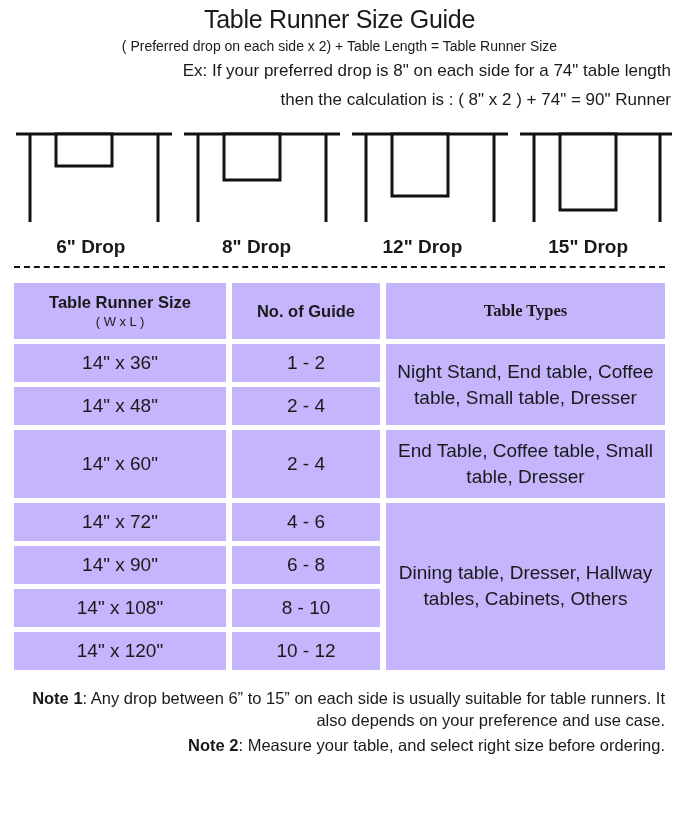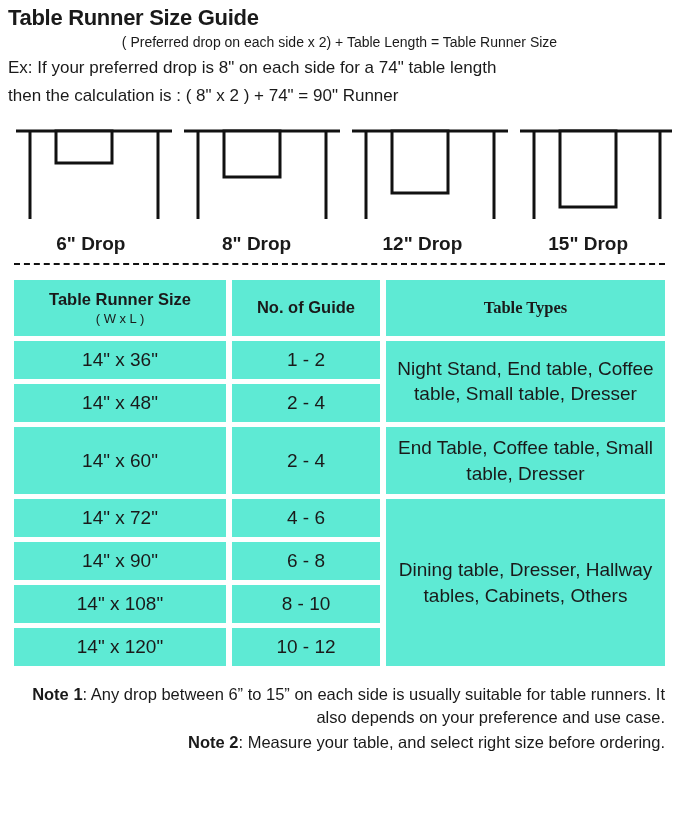--- a/index.html
+++ b/index.html
@@ -15,35 +15,35 @@
     overflow: hidden;
   }
   .page {
     width: 679px;
     height: 826px;
     position: relative;
     box-sizing: border-box;
     padding: 0 8px;
   }
   .title {
-    text-align: left;
-    font-size: 22px;
-    font-weight: bold;
+    text-align: center;
+    font-size: 25px;
+    font-weight: normal;
     letter-spacing: -0.3px;
     margin: 6px 0 4px 0;
     line-height: 1.1;
   }
   .formula {
     text-align: center;
     font-size: 14px;
     line-height: 1.25;
     margin: 4px 0 2px 0;
   }
   .example {
-    text-align: left;
+    text-align: right;
     font-size: 17px;
     line-height: 1.45;
     margin: 4px 0 0 0;
   }
   .diagram-wrap {
     margin-top: 10px;
     padding: 0 4px;
   }
   .drop-labels {
     display: flex;
@@ -60,21 +60,21 @@
     margin: 8px 6px 10px 6px;
   }
   table.sizes {
     border-collapse: separate;
     border-spacing: 6px 5px;
     width: 100%;
     table-layout: fixed;
     margin: 0 auto;
   }
   table.sizes td {
-    background: #5eead4;
+    background: #c4b5fd;
     text-align: center;
     vertical-align: middle;
     font-size: 19px;
     color: #1a1a1a;
     padding: 8px 4px;
   }
   table.sizes td.header {
     font-weight: bold;
     font-size: 16.5px;
     padding: 10px 4px;

